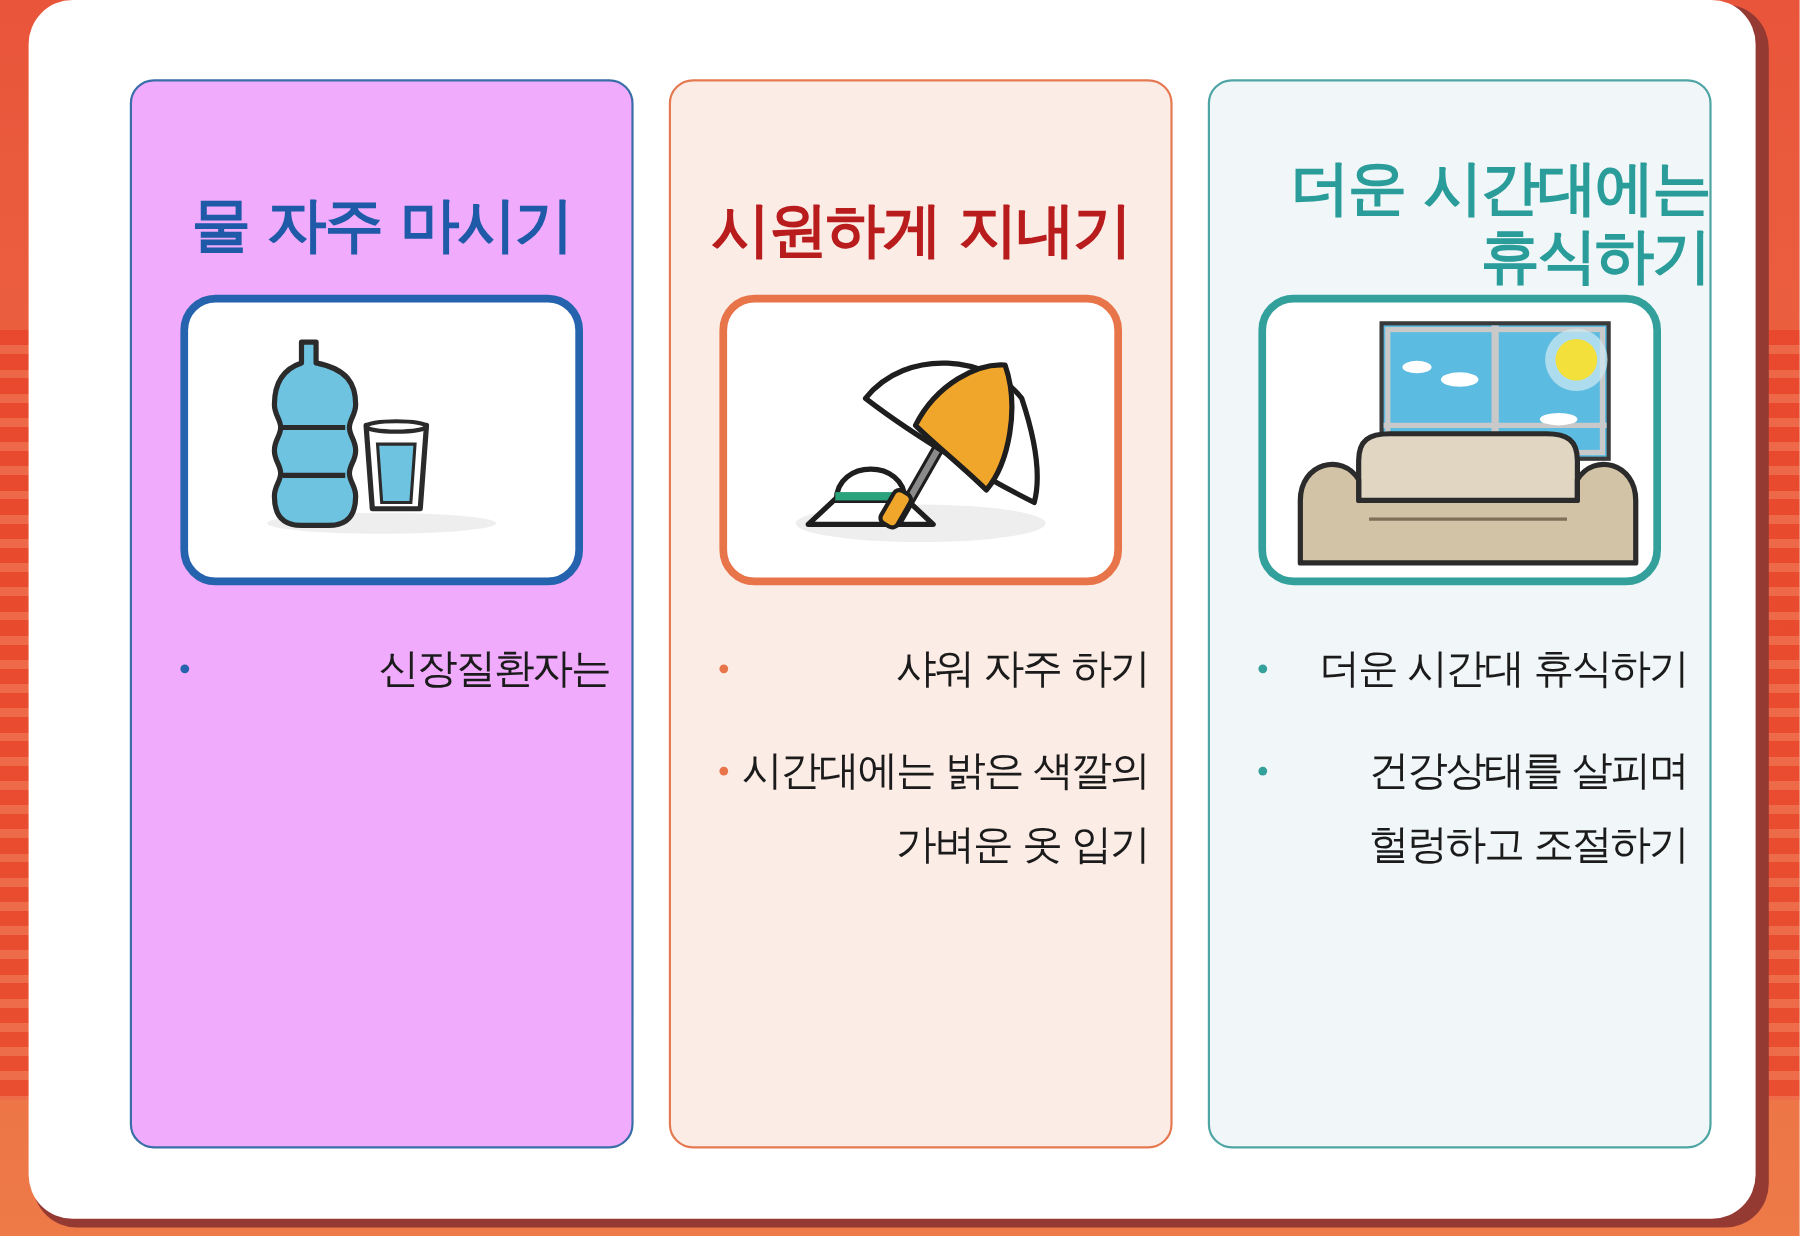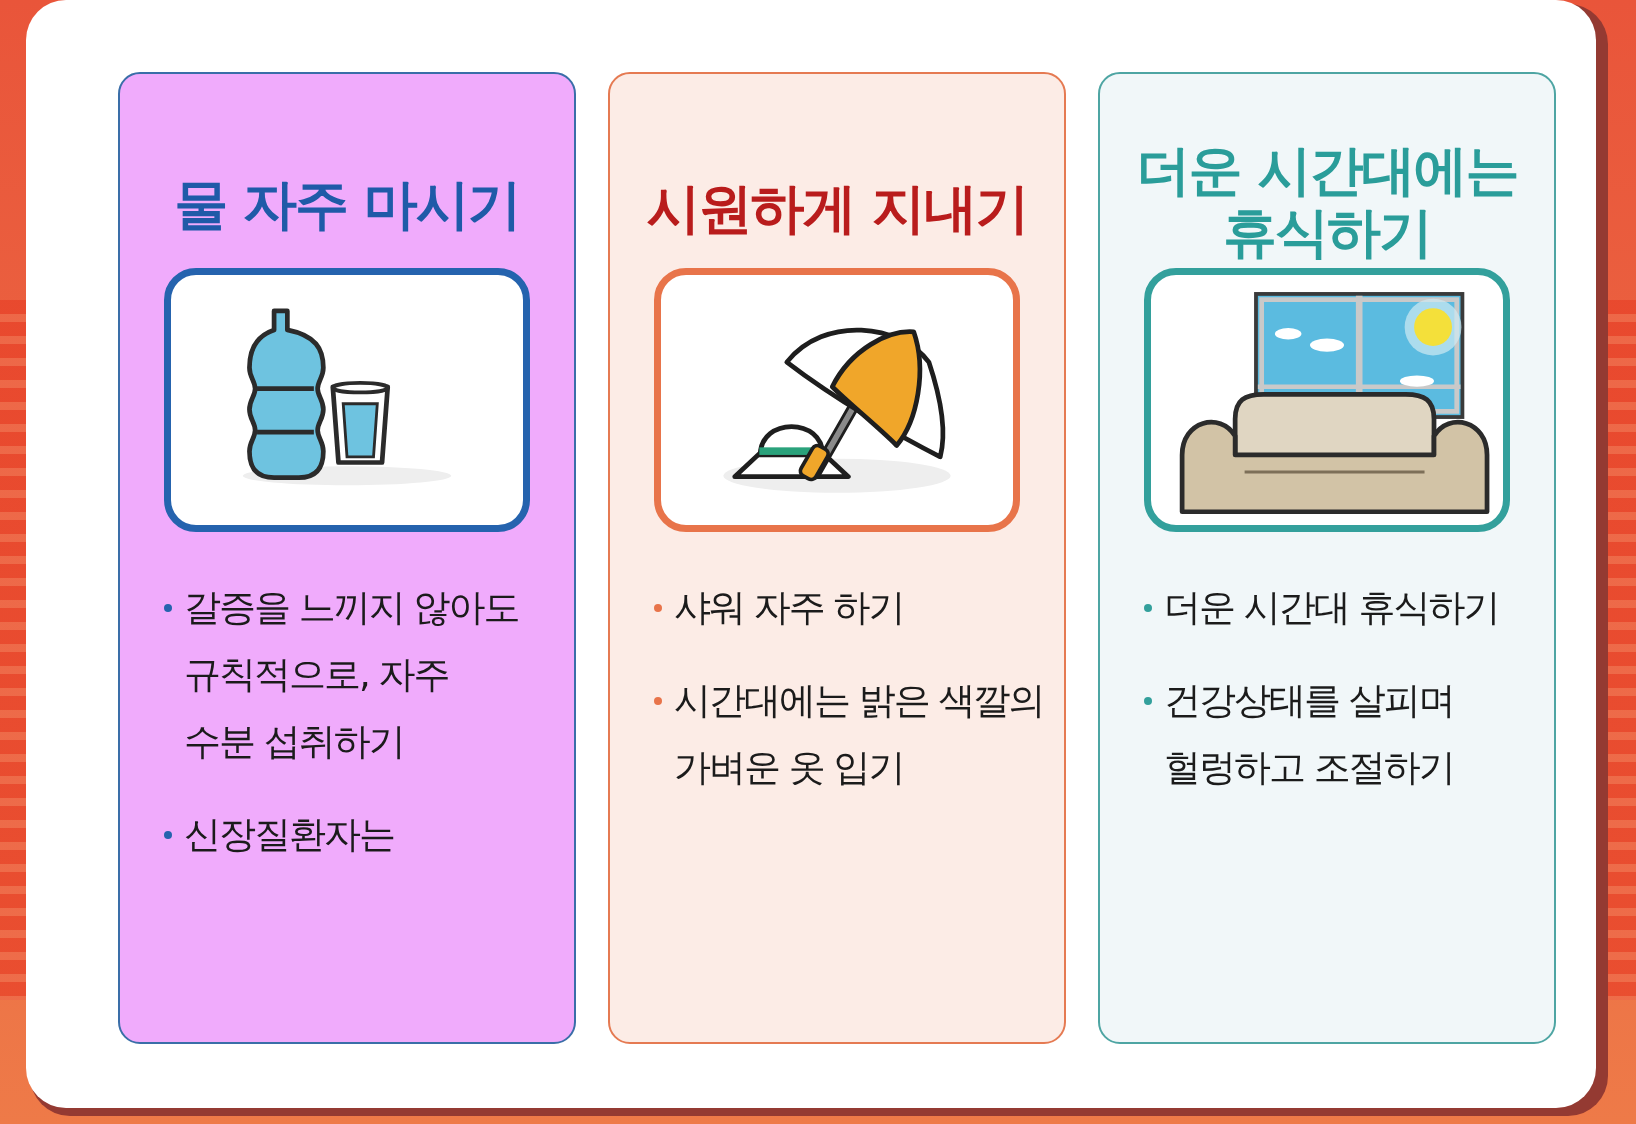--- a/index.html
+++ b/index.html
@@ -50,21 +50,21 @@
   .bullet {
     position:relative; padding-left:20px; margin-bottom:26px;
     font-size:37px; line-height:67px; color:#1b1b1b; letter-spacing:-2px;
   }
   .bullet .dot {
     position:absolute; left:0; top:30px; width:8px; height:8px; border-radius:50%;
   }
   .blue .dot { background:#2563ae; }
   .orange .dot { background:#e8744a; }
   .teal .dot { background:#33a09c; }
-  .line { display:block; white-space:nowrap; }
+  .line { display:block; white-space:nowrap;text-align:right; }
 </style>
 </head>
 <body>
 
 <div class="stripes-left"></div>
 <div class="stripes-right"></div>
 <div class="panel-shadow"></div>
 <div class="panel">
 
   <div class="card blue">
@@ -74,26 +74,20 @@
         <ellipse cx="183" cy="212" rx="110" ry="10" fill="#eeeeee"></ellipse>
         <path d="M106 38 h14 v20 c30 6 38 20 38 40 c0 10 -6 14 -6 22 c0 8 6 12 6 22 c0 10 -6 14 -6 22 c0 8 6 12 6 22 c0 16 -6 28 -26 28 h-26 c-20 0 -26 -12 -26 -28 c0 -10 6 -14 6 -22 c0 -8 -6 -12 -6 -22 c0 -10 6 -14 6 -22 c0 -8 -6 -12 -6 -22 c0 -20 8 -34 26 -40 z" fill="#6ec3e0" stroke="#2b2b2b" stroke-width="5" stroke-linejoin="round"></path>
         <line x1="88" y1="120" x2="148" y2="120" stroke="#2b2b2b" stroke-width="5"></line>
         <line x1="88" y1="166" x2="148" y2="166" stroke="#2b2b2b" stroke-width="5"></line>
         <path d="M168 118 h58 l-6 80 h-46 z" fill="#fff" stroke="#2b2b2b" stroke-width="5" stroke-linejoin="round"></path>
         <ellipse cx="197" cy="119" rx="29" ry="5" fill="#fff" stroke="#2b2b2b" stroke-width="4"></ellipse>
         <path d="M179 136 h36 l-4 56 h-28 z" fill="#6ec3e0" stroke="#2b2b2b" stroke-width="3"></path>
       </svg>
     </div>
     <div class="bullets">
-      <div class="bullet">
-        <span class="dot"></span>
-        <span class="line">갈증을 느끼지 않아도</span>
-        <span class="line">규칙적으로, 자주</span>
-        <span class="line">수분 섭취하기</span>
-      </div>
       <div class="bullet">
         <span class="dot"></span>
         <span class="line">신장질환자는</span>
       </div>
     </div>
   </div>
 
   <div class="card orange">
     <div class="card-title">시원하게 지내기</div>
     <div class="illus">

